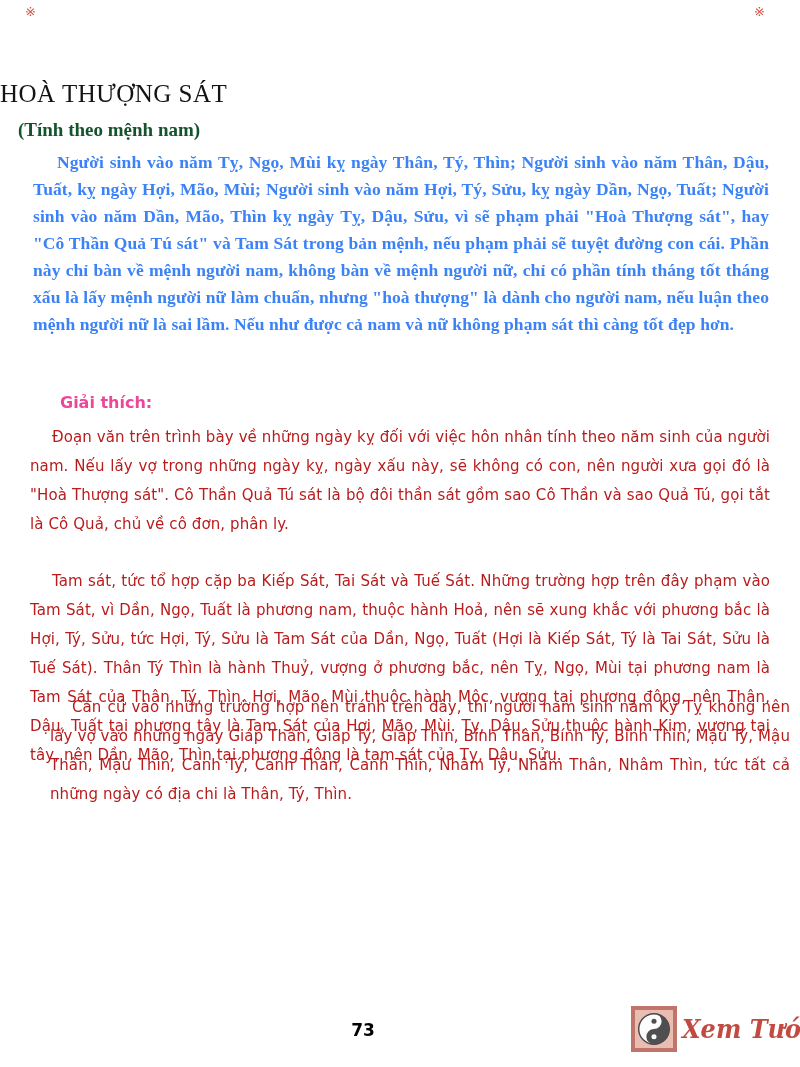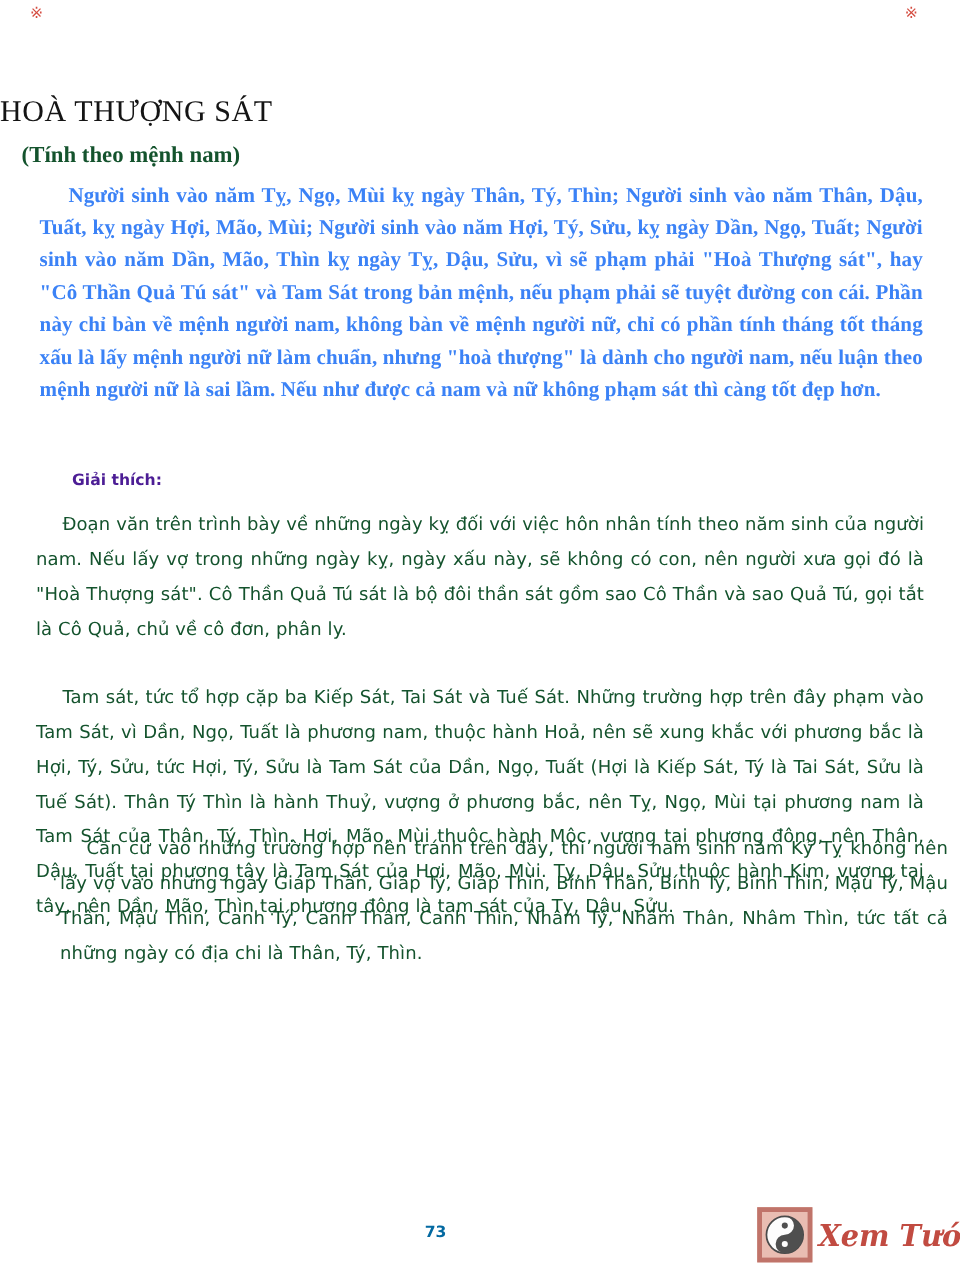--- a/index.html
+++ b/index.html
@@ -54,48 +54,48 @@
     text-align: justify;
     text-indent: 24px;
     color: #3b82f6;
     letter-spacing: 0.1px;
   }
 
   .explain-heading {
     position: absolute;
     top: 393px; left: 60px;
     font-family: "DejaVu Sans", sans-serif;
-    font-size: 13px;
+    font-size: 16px;
     font-weight: 700;
-    color: #4c1d95;
+    color: #ec4899;
   }
 
   .hand {
     position: absolute;
     left: 30px; width: 740px;
     font-family: "DejaVu Sans", sans-serif;
     font-size: 15px;
     line-height: 29px;
     text-align: justify;
     text-indent: 22px;
-    color: #14532d;
+    color: #b91c1c;
     letter-spacing: 0.1px;
   }
   .p-explain  { top: 423px; }
   .p-tamsat   { top: 527px; margin-top: 40px; }
   .p-cancu    { top: 693px; margin-left: 20px; }
 
   .page-number {
     position: absolute;
     top: 1020px; left: 0; width: 726px;
     text-align: center;
     font-family: "DejaVu Sans", sans-serif;
-    font-size: 13px;
+    font-size: 17px;
     font-weight: 700;
-    color: #0369a1;
+    color: #000000;
   }
 
   .watermark {
     position: absolute;
     top: 1006px; left: 631px;
     display: flex;
     align-items: center;
     gap: 5px;
   }
   .yy-frame {

